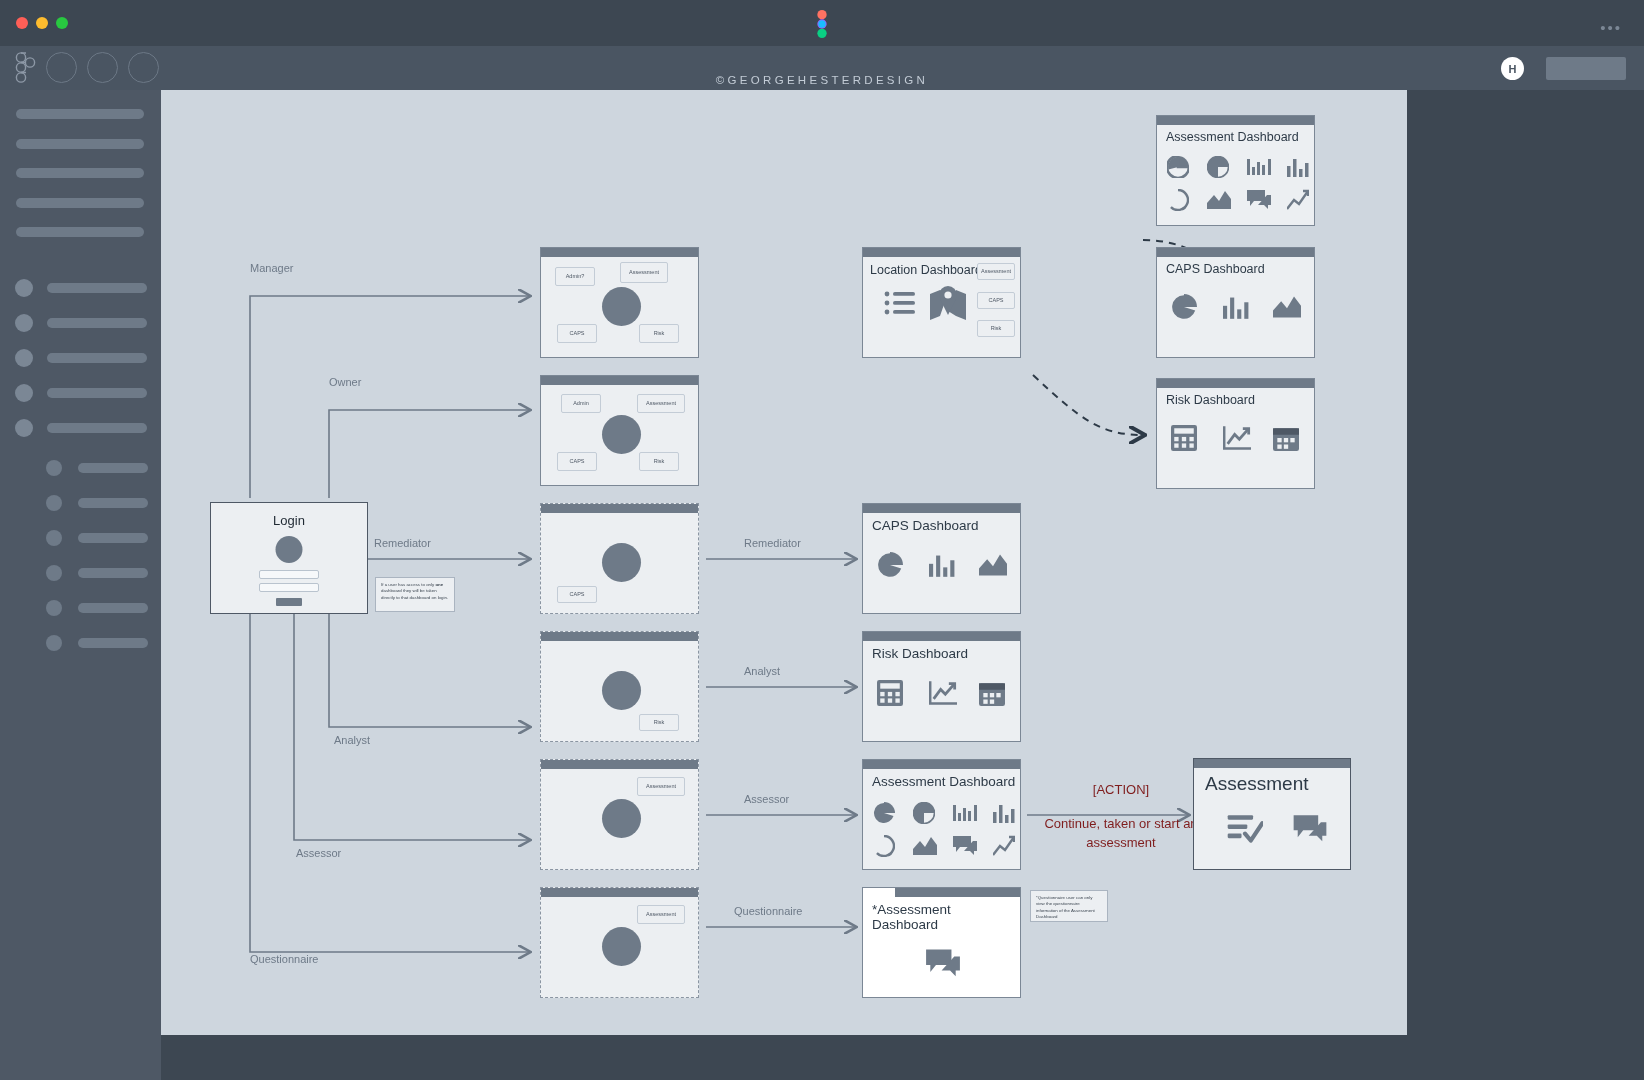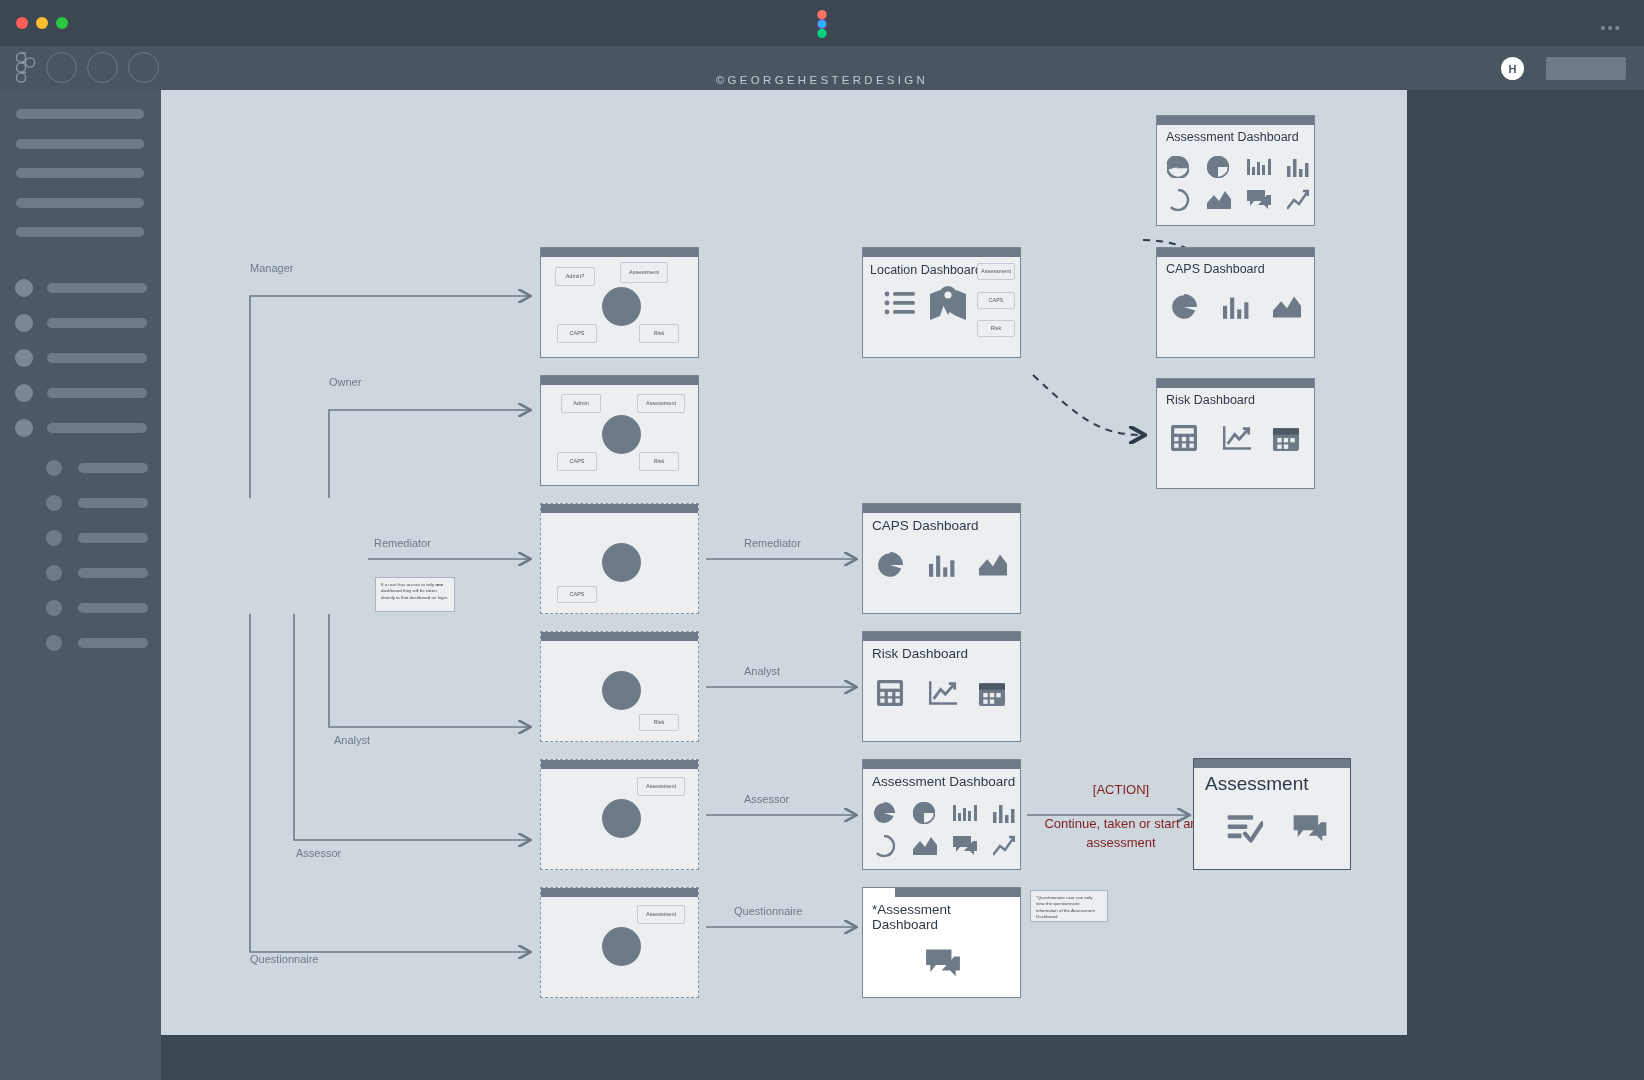--- a/index.html
+++ b/index.html
@@ -242,20 +242,27 @@
   <div class="lbl" style="left:213px; top:447px">Remediator</div>
   <div class="lbl" style="left:173px; top:644px">Analyst</div>
   <div class="lbl" style="left:135px; top:757px">Assessor</div>
   <div class="lbl" style="left:89px;  top:863px">Questionnaire</div>
 
   <div class="lbl" style="left:583px; top:447px">Remediator</div>
   <div class="lbl" style="left:583px; top:575px">Analyst</div>
   <div class="lbl" style="left:583px; top:703px">Assessor</div>
   <div class="lbl" style="left:573px; top:815px">Questionnaire</div>
 
+  <div class="login-card">
+    <div class="login-title">Login</div>
+    <div class="login-av"></div>
+    <div class="login-fld" style="top:67px"></div>
+    <div class="login-fld" style="top:80px"></div>
+    <div class="login-btn" style="top:95px"></div>
+  </div>
 
   <div class="note" style="left:214px; top:487px; width:80px; height:35px;">
     <span>If a user has access to only </span><b>one</b><span> dashboard they will be taken directly to that dashboard on login.</span>
   </div>
 
   <div class="card" style="left:379px; top:157px; width:159px; height:111px;">
     <div class="bar"></div>
     <div class="tag" style="left:14px; top:19px; width:40px; height:19px;">Admin?</div>
     <div class="tag" style="left:79px; top:14px; width:48px; height:21px;">Assessment</div>
     <div class="hub" style="left:61px; top:39px; width:39px; height:39px;"></div>

